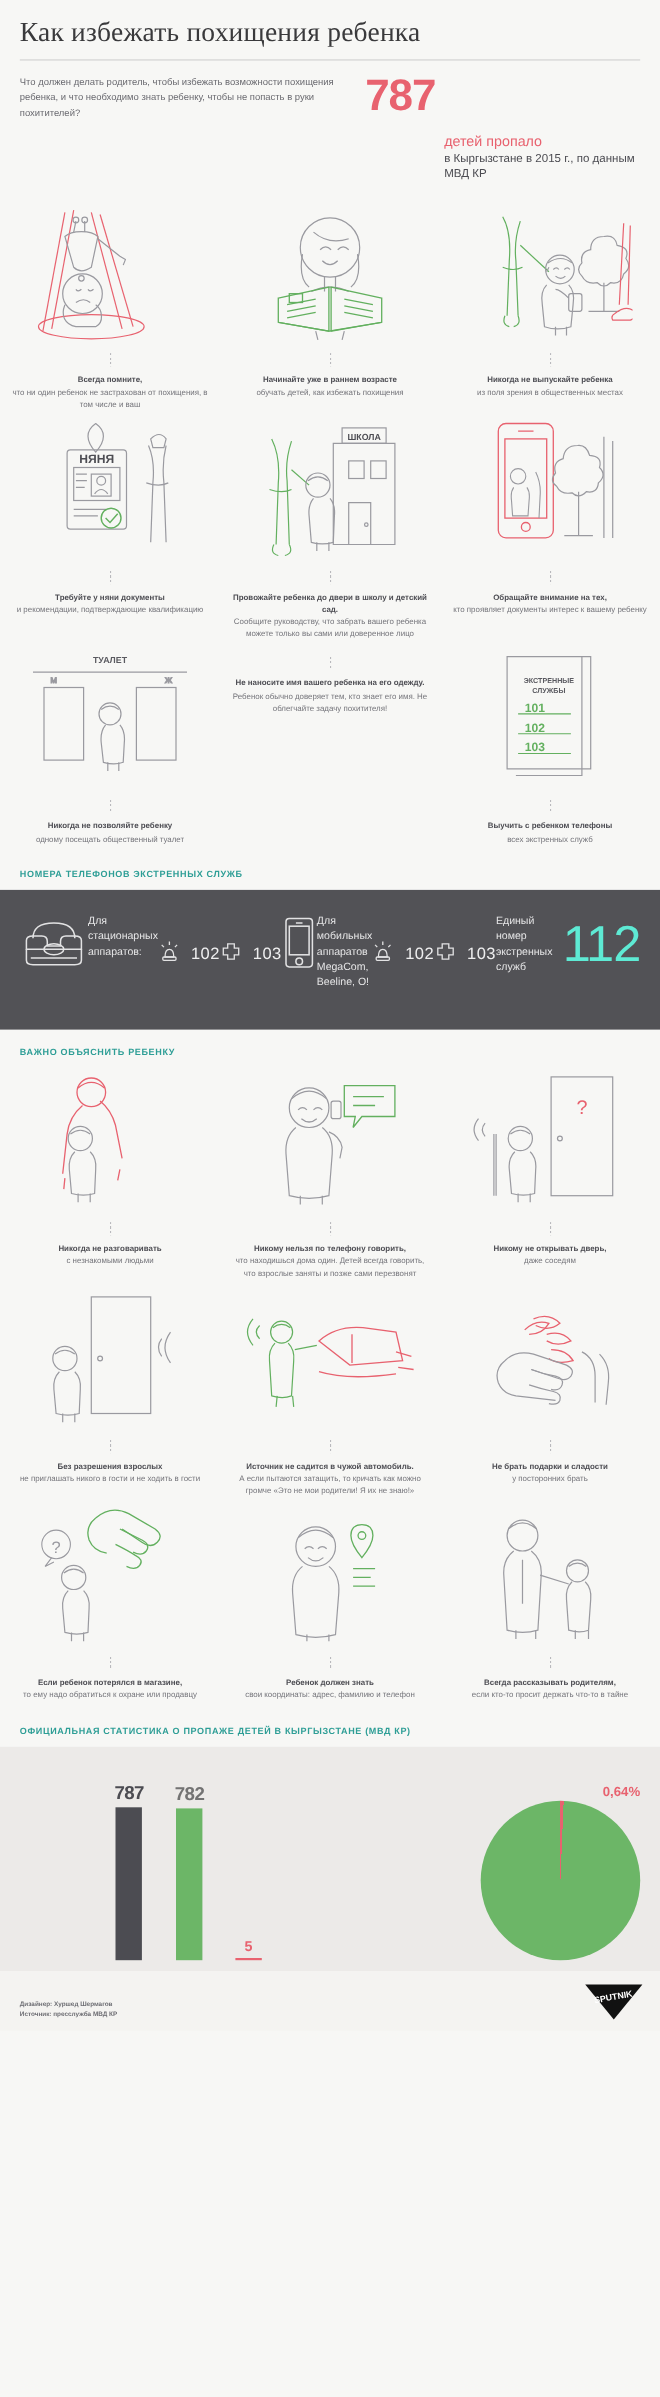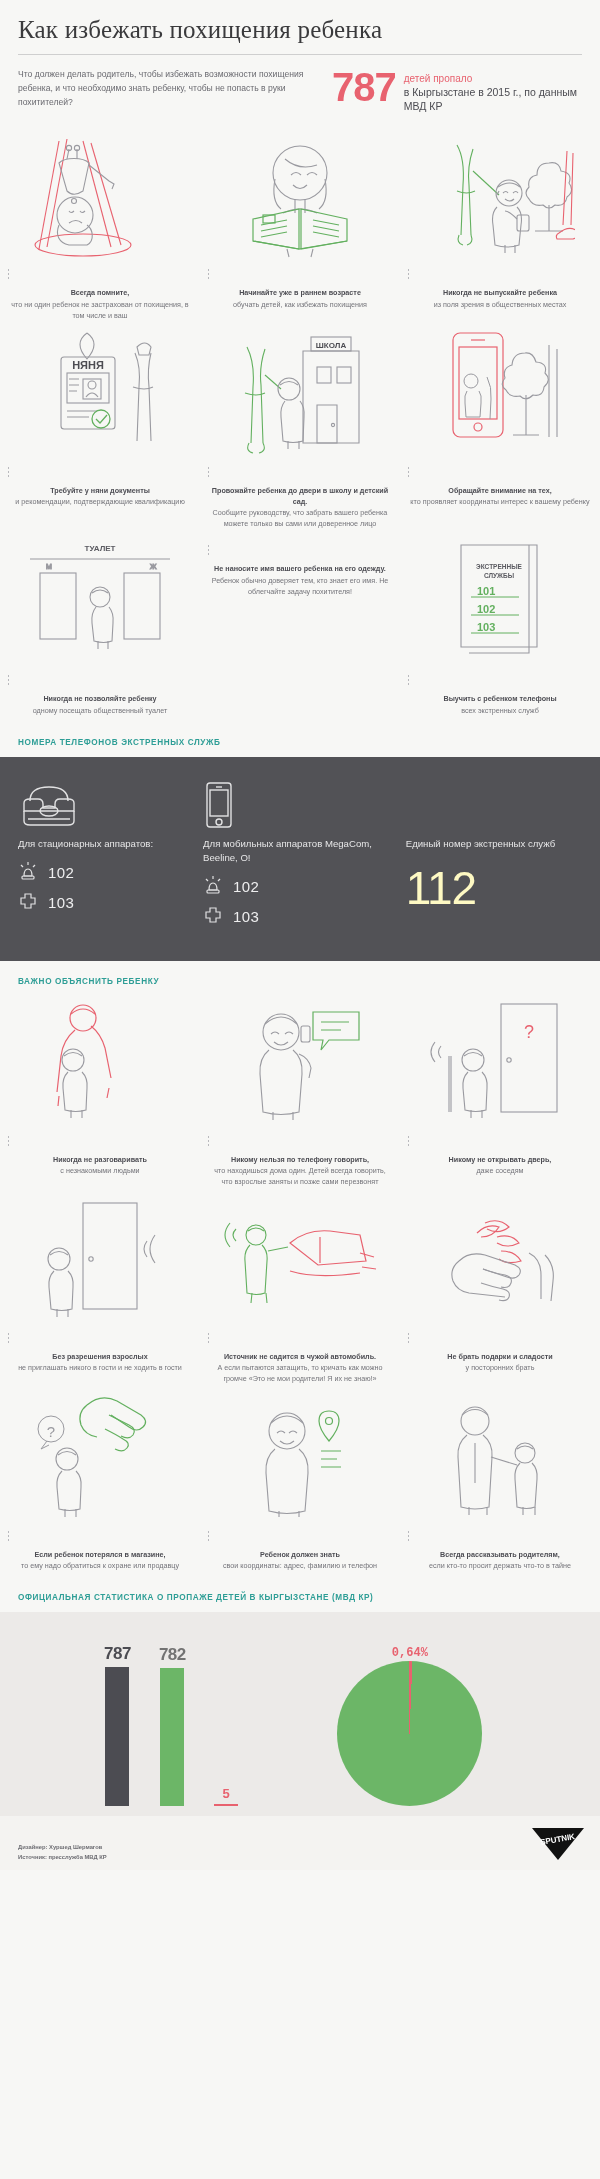--- a/index.html
+++ b/index.html
@@ -21,64 +21,64 @@
   .intro-wrap{display:flex;gap:14px;padding:12px 18px 0 18px;align-items:flex-start;}
   .intro-text{
     flex:1 1 auto;font-size:8.6px;line-height:1.65;color:#6a6a70;max-width:300px;
   }
   .stat-block{display:flex;align-items:flex-start;gap:8px;padding-top:2px;}
   .stat-num{
     font-family:"Liberation Sans","DejaVu Sans",sans-serif;
     font-size:40px;font-weight:700;color:#e8626f;line-height:.92;letter-spacing:-1px;
   }
   .stat-lines{padding-top:3px;}
-  .stat-l1{font-size:10px;color:#e8626f;line-height:1.35;}
+  .stat-l1{font-size:13px;color:#e8626f;line-height:1.35;margin-top:48px;}
   .stat-l2{font-size:10.5px;color:#4c4c52;line-height:1.35;}
 
   
   .grid{display:grid;grid-template-columns:repeat(3,1fr);}
-  .cell{display:flex;flex-direction:column;padding:0 8px;}
+  .cell{display:flex;flex-direction:column;align-items:center;padding:0 8px;}
   .art{height:130px;display:flex;align-items:flex-end;justify-content:center;}
   .art svg{display:block;}
   .dots{
     width:1px;height:12px;margin:10px 0 6px 0;
     background:repeating-linear-gradient(to bottom,#b9b9bd 0 2px,transparent 2px 4px);
   }
   .cap{text-align:center;font-size:7.2px;line-height:1.55;color:#74747a;padding-bottom:6px;}
   .cap b{color:#4d4d53;font-weight:700;display:block;}
   .cap .it{}
 
   
   .seclabel{
     font-size:8.2px;font-weight:700;letter-spacing:.6px;color:#2e9e96;
     padding:16px 18px 10px 18px;text-transform:uppercase;
   }
 
   
   .dark{background:#525256;color:#e9e9ea;padding:22px 18px 26px 18px;}
   .dark-grid{display:grid;grid-template-columns:1.05fr 1.15fr 1fr;}
-  .dk-col{display:flex;flex-direction:column;}
+  .dk-col{display:flex;}
   .dk-icon{height:50px;display:flex;align-items:flex-end;margin-bottom:8px;}
   .dk-title{font-size:9.6px;line-height:1.45;color:#e6e6e7;margin-bottom:10px;}
   .dk-row{display:flex;align-items:center;gap:10px;margin-bottom:6px;}
   .dk-num{font-size:15px;color:#eeeeef;letter-spacing:.4px;}
-  .big112{font-size:46px;line-height:1;color:#fef9c3;letter-spacing:-1px;margin-top:4px;}
+  .big112{font-size:46px;line-height:1;color:#5eead4;letter-spacing:-1px;margin-top:4px;}
 
   
   .statband{background:#eceae8;padding:14px 18px 10px 18px;}
   .legend{margin-bottom:6px;}
   .lg-row{display:flex;align-items:center;gap:7px;margin-bottom:3px;}
   .sw{width:9px;height:9px;display:inline-block;}
   .lg-txt{font-size:7.6px;color:#5e5e64;}
   .chartarea{display:flex;align-items:flex-end;gap:0;height:180px;position:relative;}
   .bars{display:flex;align-items:flex-end;gap:28px;padding-left:86px;height:180px;}
   .barwrap{display:flex;flex-direction:column;align-items:center;justify-content:flex-end;height:180px;}
   .barval{font-size:17px;font-weight:700;letter-spacing:-.5px;margin-bottom:3px;}
   .bar{width:24px;}
-  .pieside{flex:1;display:flex;flex-direction:column;align-items:center;justify-content:flex-end;height:180px;font-family:Liberation Mono, monospace;}
+  .pieside{flex:1;display:flex;flex-direction:column;align-items:flex-end;justify-content:flex-end;height:180px;}
   .pielabel{font-size:12px;font-weight:700;color:#e8626f;margin-bottom:1px;}
   .pie{
     width:145px;height:145px;border-radius:50%;
     background:conic-gradient(#e8626f 0deg 2.3deg,#6cb667 2.3deg 360deg);
   }
   .credit{
     display:flex;justify-content:space-between;align-items:flex-end;
     padding:10px 14px 8px 18px;background:#f4f3f1;
   }
   .credit-txt{font-size:5.8px;line-height:1.6;color:#6d6d73;font-weight:700;}
@@ -285,21 +285,21 @@
           <g fill="none" stroke="#9a9aa0" stroke-width="1.1">
             <path d="M100 26 q-12 0 -13 12 q-10 3 -7 13 q-6 7 1 12 q4 8 14 6 q6 6 13 -1 q10 2 11 -8 q8 -7 1 -14 q3 -10 -9 -11 q-3 -10 -11 -9"></path>
             <path d="M101 68 l0 40 M88 108 l26 0"></path>
             <path d="M124 18 l0 92 M132 22 l0 88"></path>
           </g>
         </svg>
       </div>
       <div class="dots"></div>
       <div class="cap">
         <b>Обращайте внимание на тех,</b>
-        <span>кто проявляет координаты интерес к вашему ребенку</span>
+        <span>кто проявляет документы интерес к вашему ребенку</span>
       </div>
     </div>
 
     <div class="cell">
       <div class="art">
         <svg width="160" height="130" viewBox="0 0 160 130">
           <text x="80" y="16" font-family="Liberation Sans, sans-serif" font-size="8" font-weight="700" fill="#5a5a60" text-anchor="middle">ТУАЛЕТ</text>
           <g fill="none" stroke="#9a9aa0" stroke-width="1.1">
             <path d="M10 24 L150 24"></path>
             <rect x="20" y="38" width="36" height="66"></rect>

